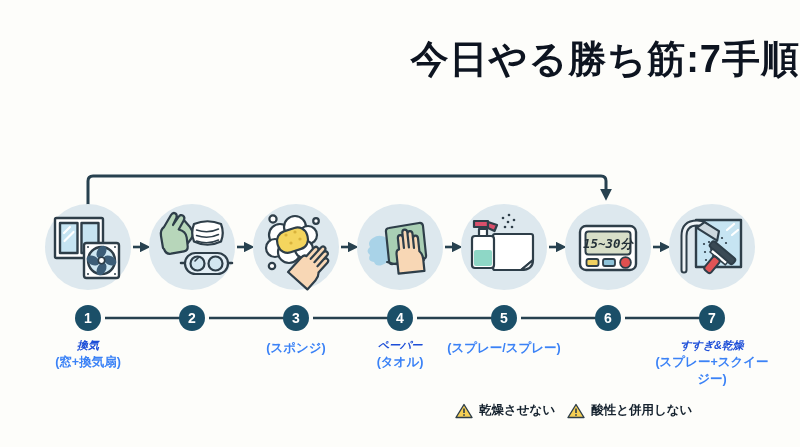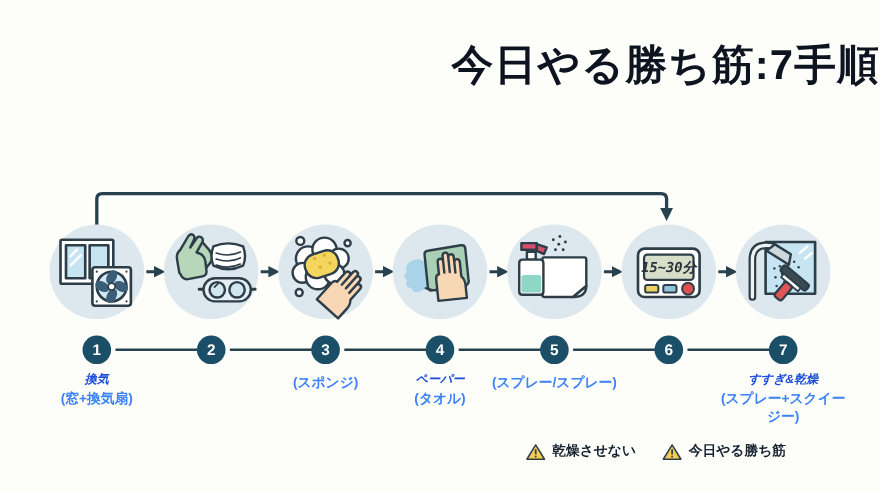--- a/index.html
+++ b/index.html
@@ -38,22 +38,22 @@
     position:absolute;top:305px;width:26px;height:26px;border-radius:50%;
     background:var(--numbg);color:#fff;font-size:14px;font-weight:700;
     display:flex;align-items:center;justify-content:center;
   }
   .label-col{
     position:absolute;top:338px;width:116px;text-align:center;line-height:1.3;
   }
   .label-main{font-size:11px;font-weight:800;color:#1d4ed8;font-style:italic;}
   .label-sub{font-size:12.5px;font-weight:700;color:#3b82f6;margin-top:2px;}
   .warnings{
-    position:absolute;top:402px;left:478px;
-    display:flex;align-items:flex-end;gap:24px;
+    position:absolute;top:402px;left:455px;
+    display:flex;align-items:flex-end;gap:12px;
   }
   .warning-item{display:flex;align-items:center;gap:6px;}
   .warning-item .wtext{font-size:12.5px;font-weight:800;color:#15222e;}
   .lcd-text{
     font-family:"DejaVu Sans Mono","Liberation Mono",monospace;
     font-weight:700;
   }
 </style>
 </head>
 <body>
@@ -286,17 +286,17 @@
         <rect x="8.2" y="11.2" width="1.6" height="1.6" fill="#2e3e49"></rect>
       </svg>
       <span class="wtext">乾燥させない</span>
     </div>
     <div class="warning-item">
       <svg width="18" height="16" viewBox="0 0 18 16">
         <path d="M9 1.5 L17 14.5 H1 Z" fill="#f5cf54" stroke="#2e3e49" stroke-width="1.4" stroke-linejoin="round"></path>
         <rect x="8.2" y="5.5" width="1.6" height="4.5" fill="#2e3e49"></rect>
         <rect x="8.2" y="11.2" width="1.6" height="1.6" fill="#2e3e49"></rect>
       </svg>
-      <span class="wtext">今日やる勝ち筋</span>
+      <span class="wtext">酸性と併用しない</span>
     </div>
   </div>
 
 </div>
 
 </body></html>

